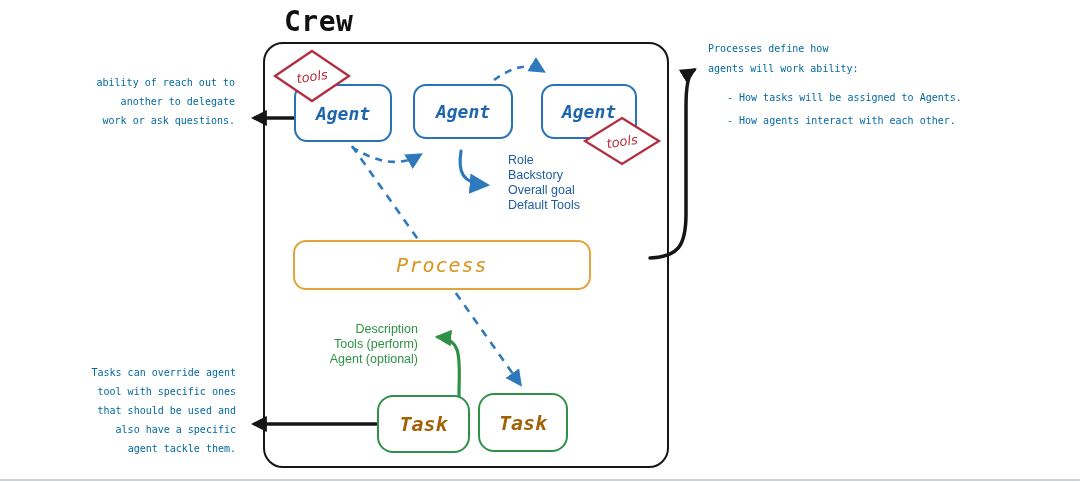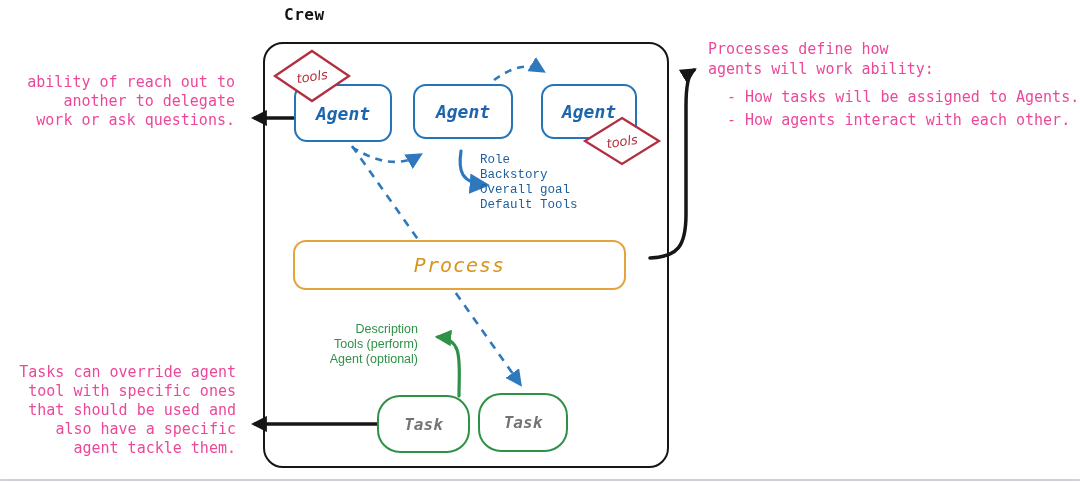--- a/index.html
+++ b/index.html
@@ -1,45 +1,45 @@
 <!DOCTYPE html>
 <html><head>
 <meta charset="utf-8">
 <style>
   html,body{margin:0;padding:0;background:#ffffff;}
   .stage{
     position:relative;width:1080px;height:482px;background:#ffffff;
     font-family:"DejaVu Sans Mono",monospace;color:#161616;overflow:hidden;
   }
   .page-title{
-    position:absolute;left:284px;top:5px;font-size:16px;font-weight:bold;
+    position:absolute;left:284px;top:5px;font-size:28px;font-weight:bold;
     color:#111;letter-spacing:.5px;
   }
   .crew-box{
     position:absolute;left:263px;top:42px;width:402px;height:422px;
     border:2.5px solid #161616;border-radius:20px;background:transparent;
   }
   svg.layer{position:absolute;left:0;top:0;}
   .node{
     position:absolute;display:flex;align-items:center;justify-content:center;
     background:#ffffff;box-sizing:border-box;font-style:italic;
   }
   .agent-box{
     border:2.2px solid #2673b8;border-radius:13px;color:#1d66ae;
     font-size:18px;font-weight:600;
   }
   .process-box{
     border:2.6px solid #e5a33d;border-radius:13px;color:#d9941f;
     font-size:20px;font-weight:500;letter-spacing:1px;
   }
   .task-box{
-    border:2.2px solid #2f9147;border-radius:23px;color:#737373;
-    font-size:16px;font-weight:600;
+    border:2.2px solid #2f9147;border-radius:16px;color:#a16207;
+    font-size:20px;font-weight:600;
   }
-  .anno{position:absolute;font-size:15px;line-height:19px;color:#ec4899;white-space:nowrap;}
+  .anno{position:absolute;font-size:10px;line-height:19px;color:#0369a1;white-space:nowrap;}
   .right-align{text-align:right;}
   .anno-right .heading{line-height:20px;}
   .anno-right .bullets{margin-top:7px;margin-left:19px;line-height:23px;}
   .attrs{
     position:absolute;font-family:"Liberation Sans",sans-serif;
     font-size:12.5px;line-height:15px;white-space:nowrap;
   }
   .attrs-blue{color:#1d5e9e;}
   .attrs-green{color:#2f9147;text-align:right;}
   .tools-text{
@@ -87,21 +87,21 @@
 
     <path d="M461,151 C458,171 461,183 486,185" fill="none" stroke="#2e79bd" stroke-width="3.2" stroke-linecap="round" marker-end="url(#mBlue)"></path>
 
     <path d="M459,396 C459,362 464,339 438,337" fill="none" stroke="#2f9147" stroke-width="3.2" stroke-linecap="round" marker-end="url(#mGreen)"></path>
   </svg>
 
   <div class="node agent-box" style="left:294px;top:84px;width:98px;height:58px;">Agent</div>
   <div class="node agent-box" style="left:413px;top:84px;width:100px;height:55px;">Agent</div>
   <div class="node agent-box" style="left:541px;top:84px;width:96px;height:55px;">Agent</div>
 
-  <div class="node process-box" style="left:293px;top:240px;width:333px;height:50px;">Process</div>
+  <div class="node process-box" style="left:293px;top:240px;width:298px;height:50px;">Process</div>
 
   <div class="node task-box" style="left:377px;top:395px;width:93px;height:58px;">Task</div>
   <div class="node task-box" style="left:478px;top:393px;width:90px;height:59px;">Task</div>
 
   <svg class="layer" width="1080" height="482" viewBox="0 0 1080 482">
     <polygon points="312,51 349,76 312,101 275,76" fill="#ffffff" stroke="#b12f3f" stroke-width="2.3"></polygon>
     <text x="312" y="81" text-anchor="middle" class="tools-text" transform="rotate(-8 312 76)">tools</text>
 
     <polygon points="622,118 659,141 622,164 585,141" fill="#ffffff" stroke="#b12f3f" stroke-width="2.3"></polygon>
     <text x="622" y="146" text-anchor="middle" class="tools-text" transform="rotate(-8 622 141)">tools</text>
@@ -125,21 +125,21 @@
     <div class="heading">
       <div>Processes define how</div>
       <div>agents will work ability:</div>
     </div>
     <div class="bullets">
       <div>- How tasks will be assigned to Agents.</div>
       <div>- How agents interact with each other.</div>
     </div>
   </div>
 
-  <div class="attrs attrs-blue" style="left:480px;top:153px;font-family:Liberation Mono, monospace;">
+  <div class="attrs attrs-blue" style="left:508px;top:153px;">
     <div>Role</div>
     <div>Backstory</div>
     <div>Overall goal</div>
     <div>Default Tools</div>
   </div>
 
   <div class="attrs attrs-green" style="left:318px;top:322px;width:100px;">
     <div>Description</div>
     <div>Tools (perform)</div>
     <div>Agent (optional)</div>

